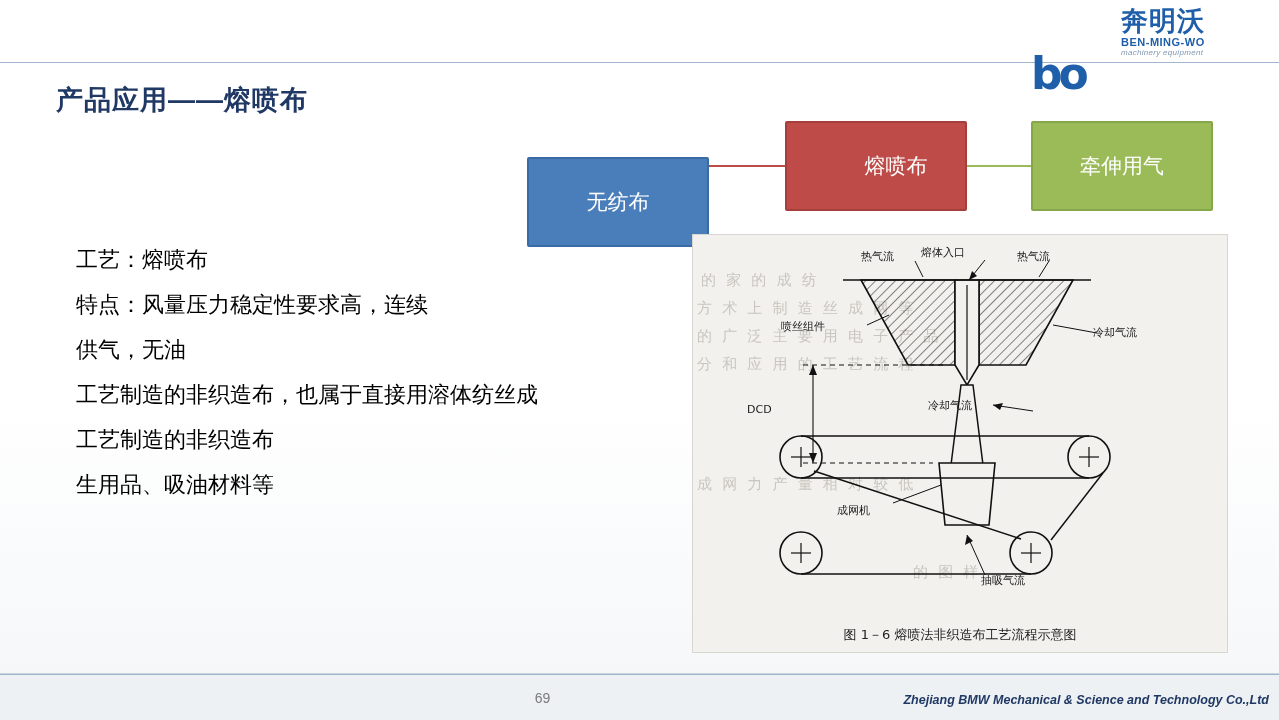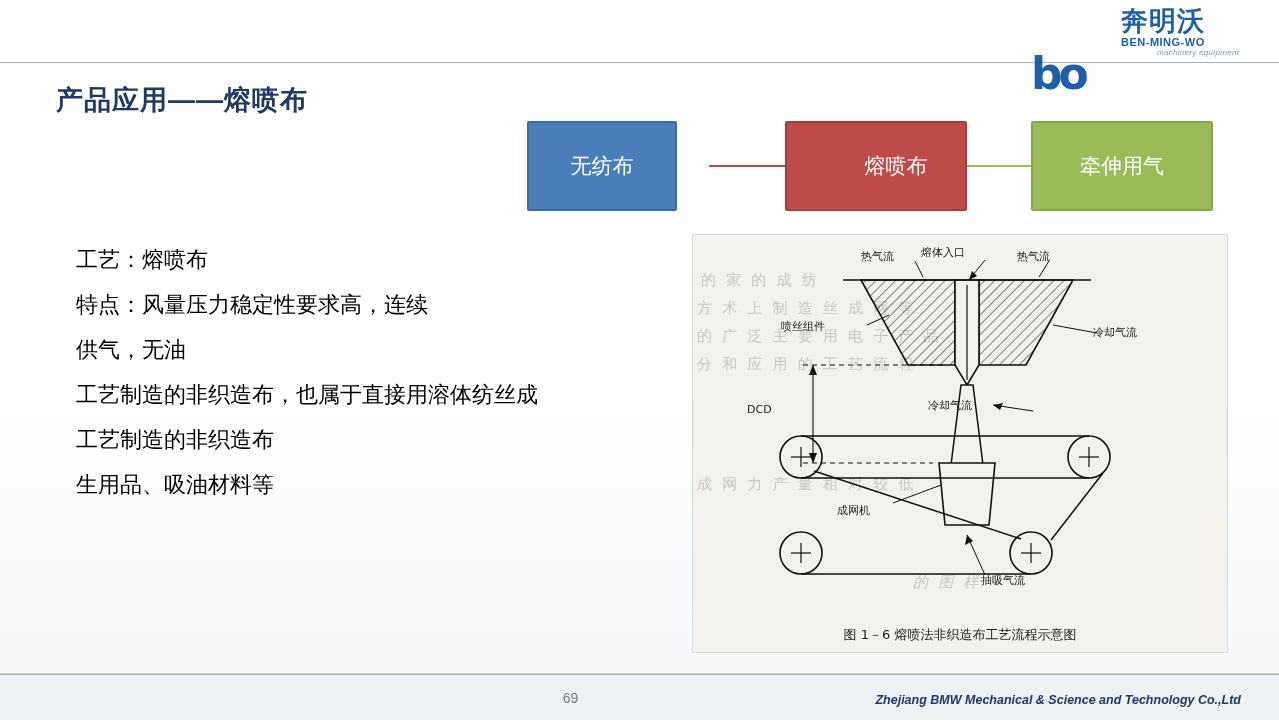--- a/index.html
+++ b/index.html
@@ -73,21 +73,20 @@
   }
   .logo-sub {
     position: absolute;
     left: 90px;
     top: 42px;
     font-size: 8px;
     line-height: 9px;
     color: #7f98b2;
     letter-spacing: 0.3px;
     font-style: italic;
-    margin-left: 36px;
   }
 
   
   .slide-title {
     position: absolute;
     top: 82px;
     left: 56px;
     font-size: 27px;
     font-weight: bold;
     color: #1f3864;
@@ -107,21 +106,21 @@
     top: 0;
     height: 90px;
     box-sizing: border-box;
     color: #ffffff;
     font-size: 21px;
     display: flex;
     align-items: center;
     justify-content: center;
     border-radius: 2px;
   }
-  .flow-box.b1 { left: 0px;   width: 150px; background: #4a7ebb; border: 2px solid #3a6ba5; }
+  .flow-box.b1 { left: 0px;   width: 182px; background: #4a7ebb; border: 2px solid #3a6ba5; margin-top: 36px; }
   .flow-box.b2 { left: 258px; width: 182px; background: #be4b48; border: 2px solid #a63f3c; padding-left: 40px; }
   .flow-box.b3 { left: 504px; width: 182px; background: #9bbb59; border: 2px solid #86a64a; }
   .flow-conn {
     position: absolute;
     top: 44px;
     height: 2px;
   }
   .flow-conn.c1 { left: 182px; width: 76px; background: #be4b48; }
   .flow-conn.c2 { left: 440px; width: 72px; background: #9bbb59; }
 
@@ -196,26 +195,25 @@
     background: #9fb6cc;
   }
   .page-number {
     position: absolute;
     bottom: 14px;
     left: 0;
     width: 1085px;
     text-align: center;
     font-size: 14px;
     color: #7a7a7a;
-    margin-left: 28px;
   }
   .company-line {
     position: absolute;
     bottom: 13px;
-    right: 38px;
+    right: 10px;
     font-size: 12.5px;
     font-weight: bold;
     color: #1f3864;
     font-style: italic;
   }
 </style>
 </head>
 <body>
 
 <div class="slide">
@@ -248,21 +246,21 @@
     <p>生用品、吸油材料等</p>
   </div>
 
   <div class="figure">
 
     <div class="fig-ghost" style="left:8px;  top:36px;">的 家 的 成 纺</div>
     <div class="fig-ghost" style="left:4px;  top:64px;">方 术 上 制 造 丝 成 网 等</div>
     <div class="fig-ghost" style="left:4px;  top:92px;">的 广 泛 主 要 用 电 子 产 品</div>
     <div class="fig-ghost" style="left:4px;  top:120px;">分 和 应 用 的 工 艺 流 程</div>
     <div class="fig-ghost" style="left:4px;  top:240px;">成 网 力 产 量 相 对 较 低</div>
-    <div class="fig-ghost" style="left:220px;top:338px;font-style:italic;">的 图 样</div>
+    <div class="fig-ghost" style="left:220px;top:328px;">的 图 样</div>
 
     <svg class="fig-svg" width="534" height="417" viewBox="0 0 534 417">
       <defs>
         <pattern id="hatch" patternUnits="userSpaceOnUse" width="7" height="7" patternTransform="rotate(45)">
           <line x1="0" y1="0" x2="0" y2="7" stroke="#222" stroke-width="1.1"></line>
         </pattern>
       </defs>
 
       <polygon points="168,45 262,45 262,130 215,130" fill="url(#hatch)" stroke="#111" stroke-width="1.6"></polygon>
 

